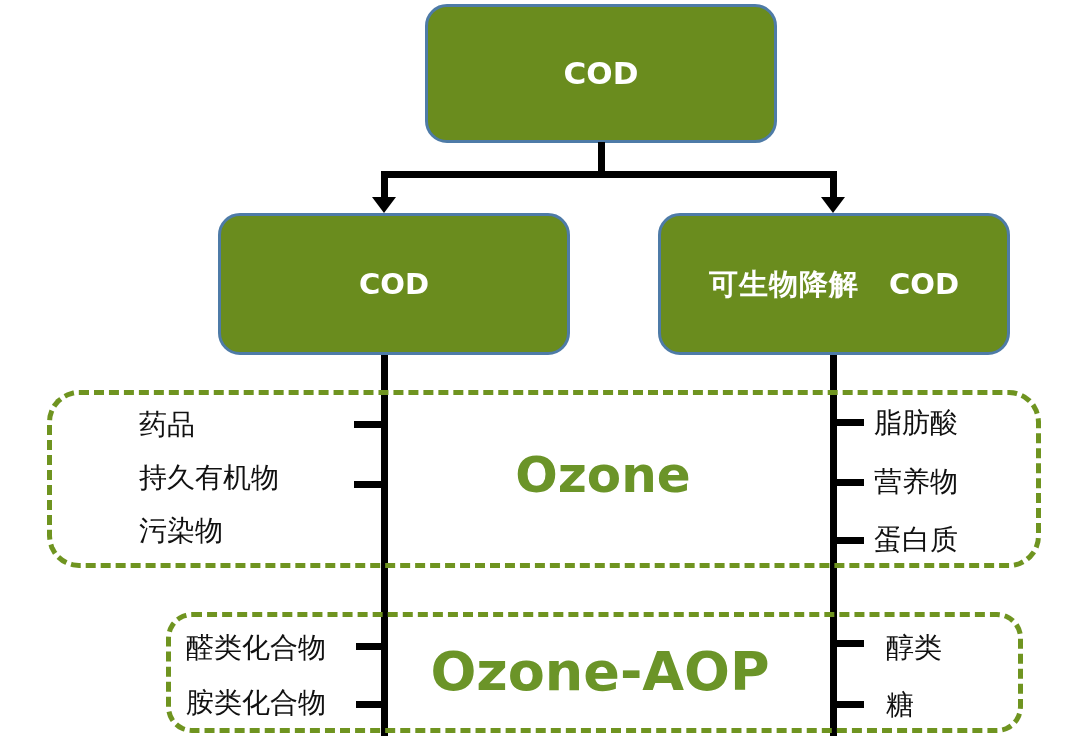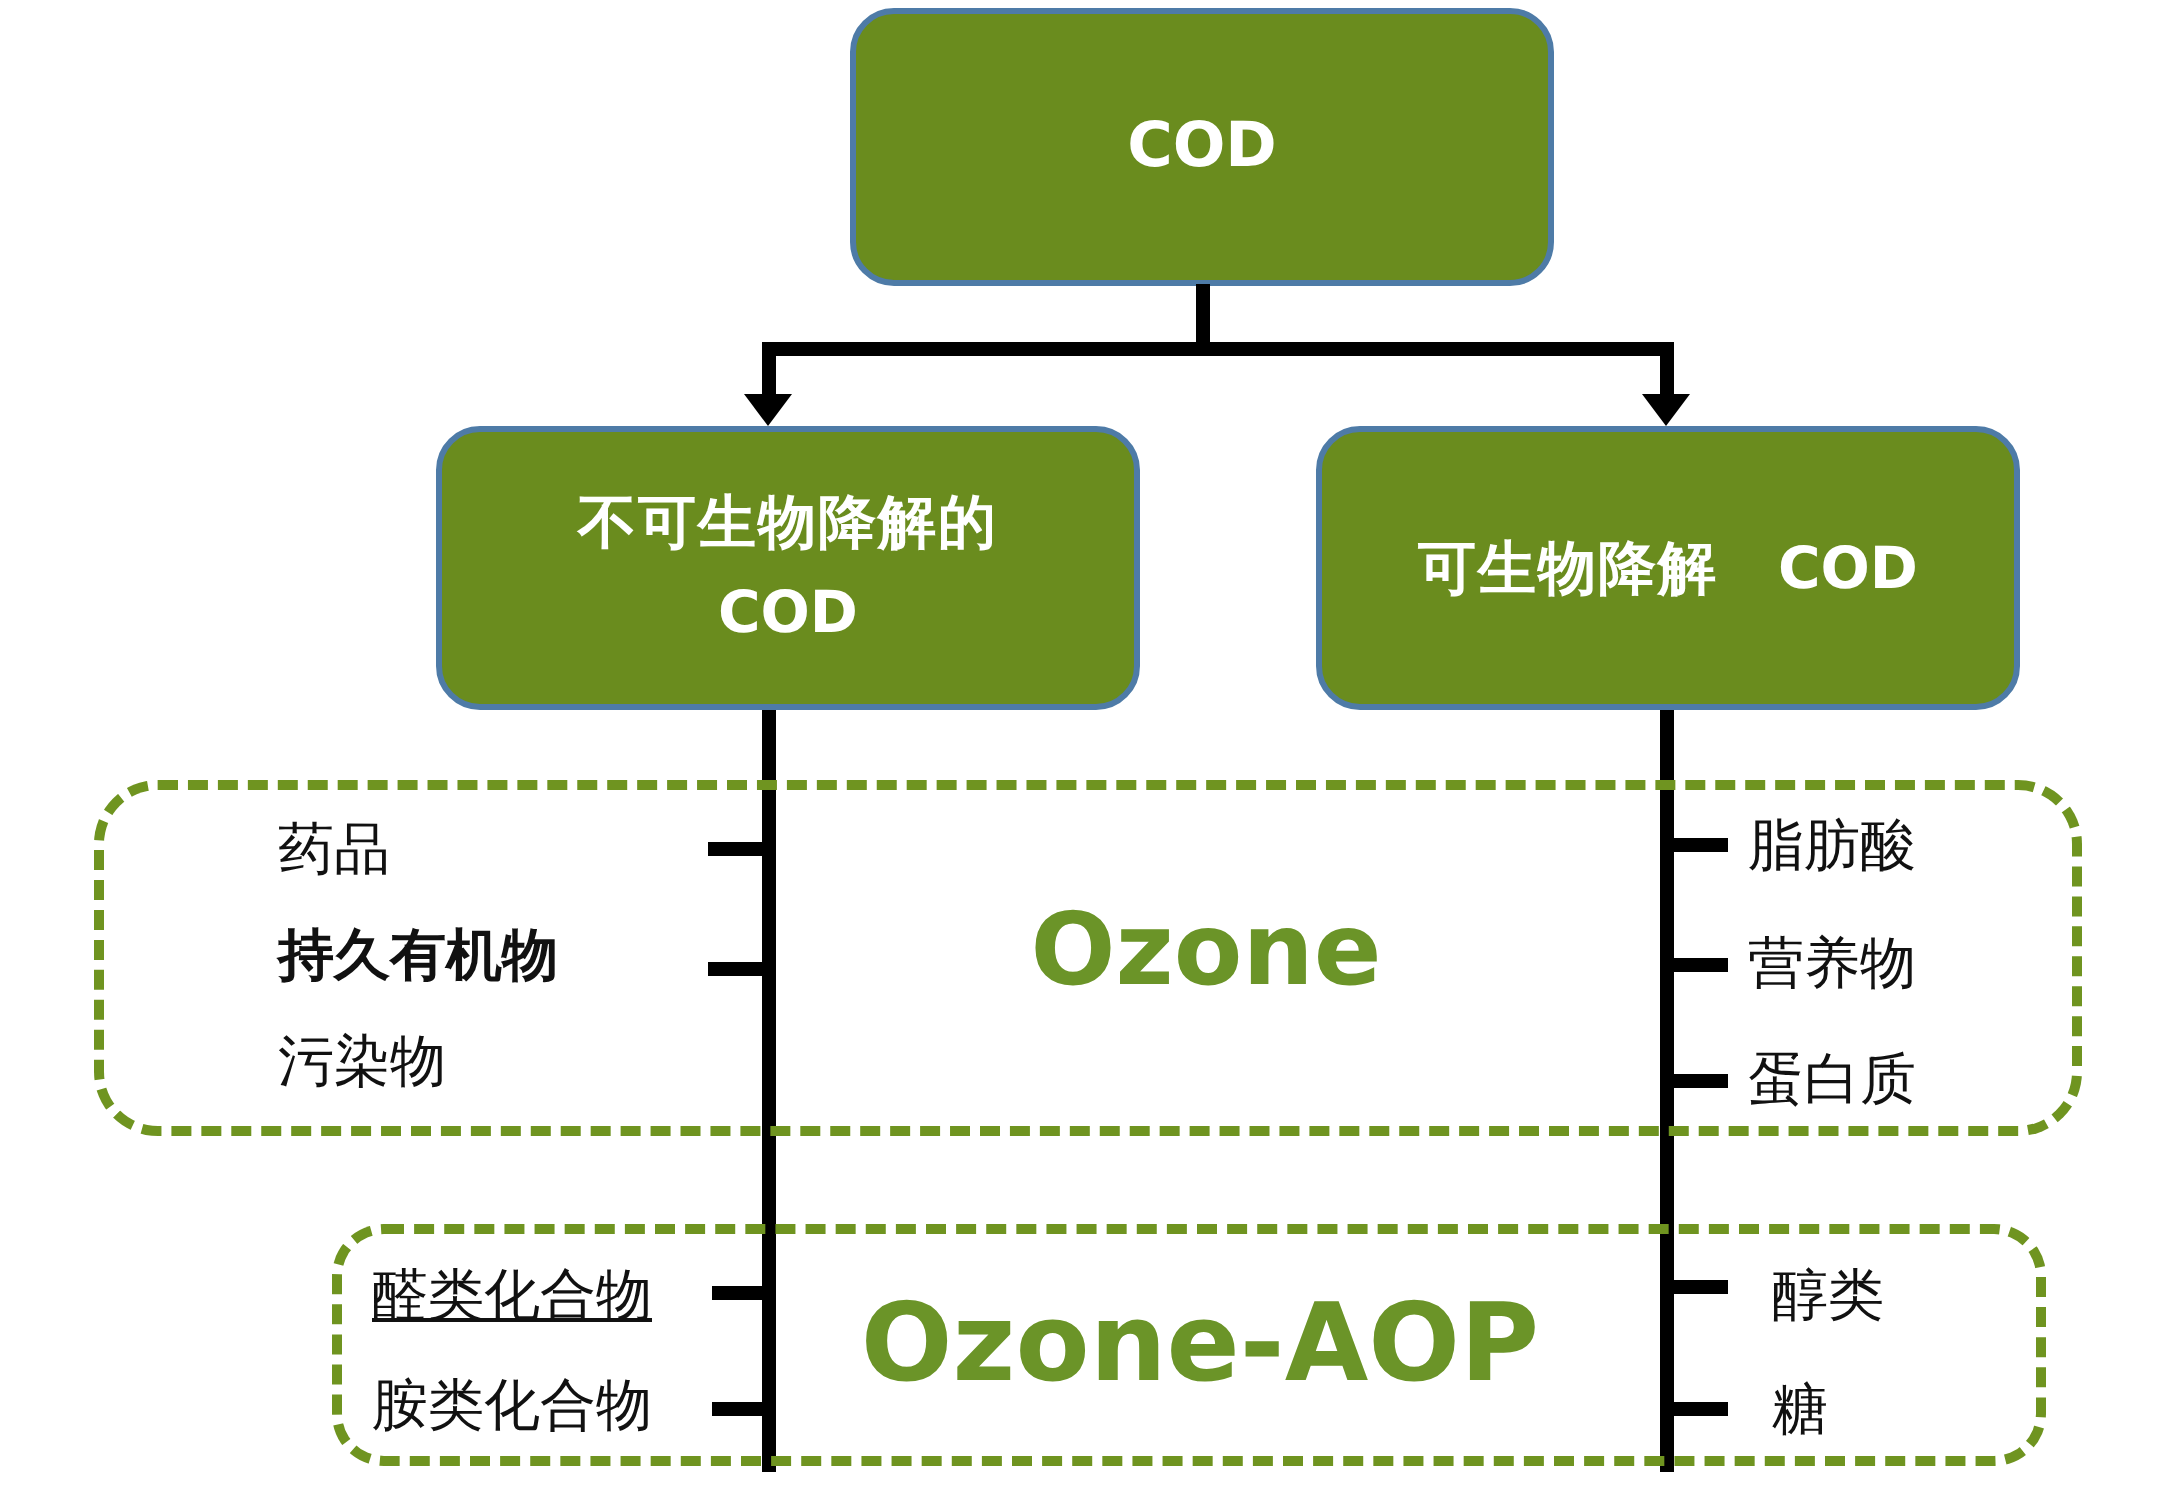--- a/index.html
+++ b/index.html
@@ -68,56 +68,55 @@
 </div>
 
 <div class="blk" style="left:598px; top:142px; width:7px; height:36px;"></div>
 <div class="blk" style="left:381px; top:171px; width:456px; height:7px;"></div>
 <div class="blk" style="left:381px; top:171px; width:7px; height:28px;"></div>
 <div class="arrow-down" style="left:372px; top:197px;"></div>
 <div class="blk" style="left:830px; top:171px; width:7px; height:28px;"></div>
 <div class="arrow-down" style="left:821px; top:197px;"></div>
 
 <div class="gbox" style="left:218px; top:213px; width:352px; height:142px;">
-  <div class="ln ln-cn">不可生物降解的</div>
   <div class="ln ln-en">COD</div>
 </div>
 
 <div class="gbox" style="left:658px; top:213px; width:352px; height:142px;">
   <div class="row2">
     <span class="ln ln-cn">可生物降解</span>
     <span class="ln ln-en">COD</span>
   </div>
 </div>
 
 <div class="blk" style="left:381px; top:355px; width:7px; height:381px;"></div>
 <div class="blk" style="left:830px; top:355px; width:7px; height:381px;"></div>
 
 <div class="dashed-zone" style="left:47px; top:390px; width:994px; height:178px; border-radius:32px;"></div>
 <div class="zone-title" style="left:450px; top:444px; width:306px; font-size:50px; line-height:62px;">Ozone</div>
 
 <div class="item-label" style="left:139px; top:405px;">药品</div>
-<div class="item-label" style="left:139px; top:458px;font-weight:bold;">持久有机物</div>
+<div class="item-label" style="left:139px; top:458px;">持久有机物</div>
 <div class="item-label" style="left:139px; top:511px;">污染物</div>
 
 <div class="blk" style="left:354px; top:421px; width:34px; height:7px;"></div>
 <div class="blk" style="left:354px; top:481px; width:34px; height:7px;"></div>
 
 <div class="item-label" style="left:874px; top:403px;">脂肪酸</div>
 <div class="item-label" style="left:874px; top:462px;">营养物</div>
 <div class="item-label" style="left:874px; top:520px;">蛋白质</div>
 
 <div class="blk" style="left:833px; top:419px; width:31px; height:7px;"></div>
 <div class="blk" style="left:833px; top:479px; width:31px; height:7px;"></div>
 <div class="blk" style="left:833px; top:537px; width:31px; height:7px;"></div>
 
 <div class="dashed-zone" style="left:166px; top:612px; width:857px; height:121px; border-radius:26px;"></div>
 <div class="zone-title" style="left:430px; top:644px; width:340px; font-size:54px; line-height:56px;">Ozone-AOP</div>
 
-<div class="item-label" style="left:186px; top:628px;text-decoration:underline;">醛类化合物</div>
+<div class="item-label" style="left:186px; top:628px;">醛类化合物</div>
 <div class="item-label" style="left:186px; top:683px;">胺类化合物</div>
 
 <div class="blk" style="left:356px; top:643px; width:32px; height:7px;"></div>
 <div class="blk" style="left:356px; top:701px; width:32px; height:7px;"></div>
 
 <div class="item-label" style="left:886px; top:628px;text-align:right;">醇类</div>
 <div class="item-label" style="left:886px; top:685px;">糖</div>
 
 <div class="blk" style="left:833px; top:640px; width:31px; height:7px;"></div>
 <div class="blk" style="left:833px; top:701px; width:31px; height:7px;"></div>

